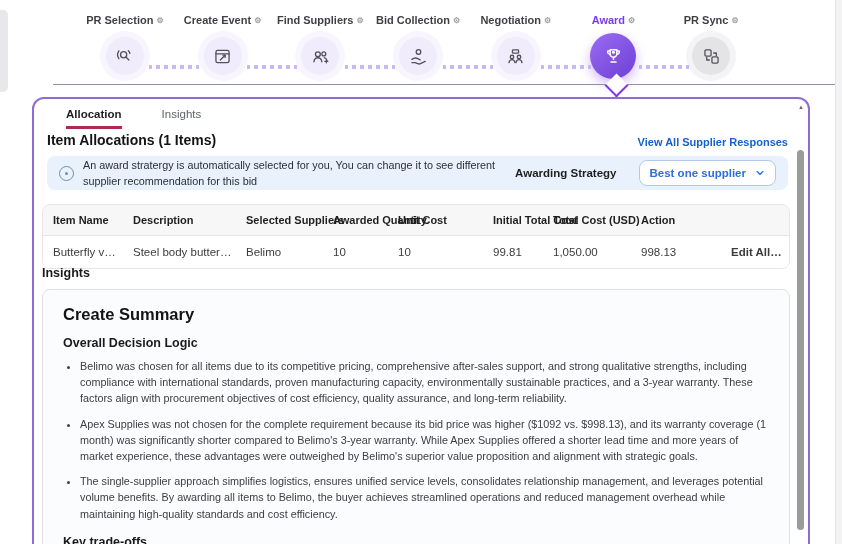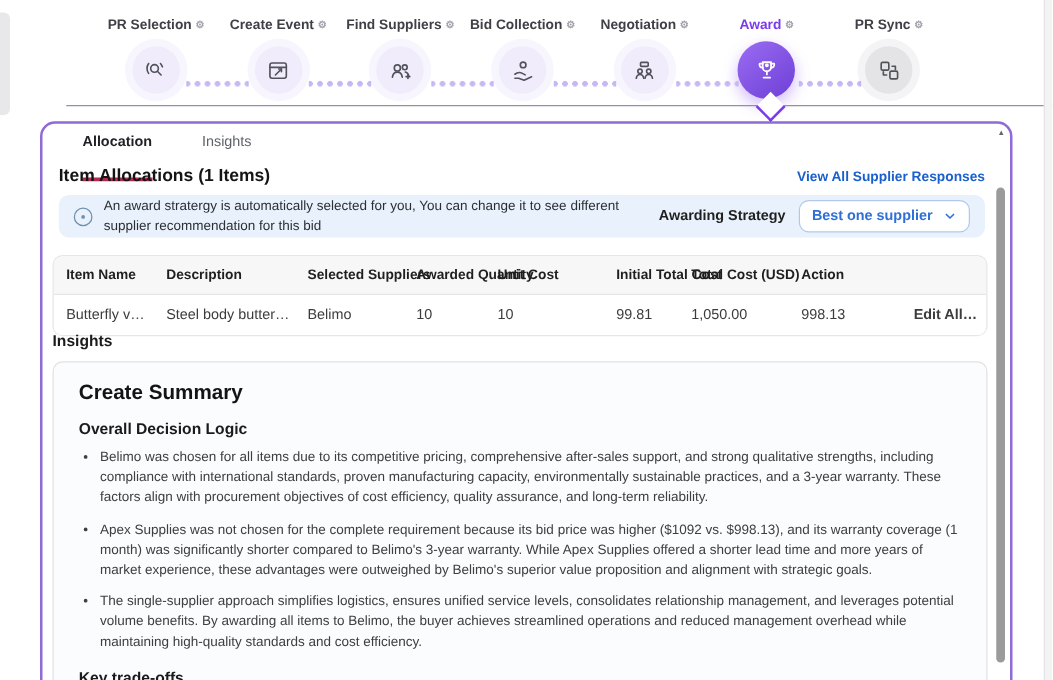--- a/index.html
+++ b/index.html
@@ -35,36 +35,36 @@
 
   
   .panel{position:absolute;left:32px;top:97px;width:778px;height:470px;background:#fff;
          border:2px solid #8f6bd6;border-radius:12px;box-sizing:border-box;}
   .panel-scrollbar{position:absolute;right:2px;top:3px;bottom:3px;width:10px;}
   .panel-scroll-up{position:absolute;top:2px;left:0;width:10px;text-align:center;font-size:6px;color:#666;}
   .panel-scroll-thumb{position:absolute;top:48px;left:1px;width:7px;height:380px;background:#9b9b9b;border-radius:4px;}
 
   
   .tabs{display:flex;gap:40px;padding:9px 0 0 32px;}
-  .tab{font-size:11.5px;color:#5f6368;padding-bottom:22px;cursor:default;}
+  .tab{font-size:11.5px;color:#5f6368;padding-bottom:6px;cursor:default;}
   .tab.active{color:#1f1f24;font-weight:700;border-bottom:3px solid #AF2B50;}
 
   
   .alloc-head{position:absolute;left:13px;right:20px;top:33px;display:flex;justify-content:space-between;align-items:flex-end;}
   .alloc-title{font-size:14px;font-weight:700;color:#141414;}
   .view-all-link{font-size:11px;font-weight:700;color:#1A5FCC;}
 
   
   .banner{position:absolute;left:13px;right:20px;top:57px;height:34px;background:#E9F2FC;border-radius:8px;
           display:flex;align-items:center;padding:0 12px;box-sizing:border-box;}
   .info-circle{width:13px;height:13px;border:1.4px solid #6E90AE;border-radius:50%;flex:0 0 auto;
                display:flex;align-items:center;justify-content:center;margin-right:9px;}
   .info-circle::before{content:"";width:3px;height:3px;border-radius:50%;background:#6E90AE;}
   .banner-text{font-size:10.8px;color:#2b2f33;line-height:1.5;width:545px;}
-  .strategy{margin-left:auto;display:flex;align-items:center;gap:10px;}
+  .strategy{margin-left:auto;display:flex;align-items:center;gap:22px;}
   .strategy-label{font-size:11.5px;font-weight:700;color:#1f1f1f;white-space:nowrap;}
   .strategy-select{display:flex;align-items:center;gap:9px;background:#fff;border:1px solid #AFCBE9;border-radius:8px;
                    padding:6px 10px;font-size:11.5px;font-weight:600;color:#2E6FD8;white-space:nowrap;}
   .strategy-select svg{width:10px;height:10px;stroke:#2E6FD8;fill:none;stroke-width:1.8;stroke-linecap:round;stroke-linejoin:round;}
 
   
   .alloc-table{position:absolute;left:8px;right:18px;top:105px;border:1px solid #e6e6e6;border-radius:8px;overflow:hidden;}
   .t-row{display:grid;grid-template-columns:80px 113px 87px 65px 95px 60px 88px 90px auto;align-items:center;}
   .t-head{background:#f7f7f7;border-bottom:1px solid #e6e6e6;}
   .t-head .t-cell{font-size:11px;font-weight:700;color:#1f1f1f;padding:9px 4px 9px 10px;white-space:nowrap;}

